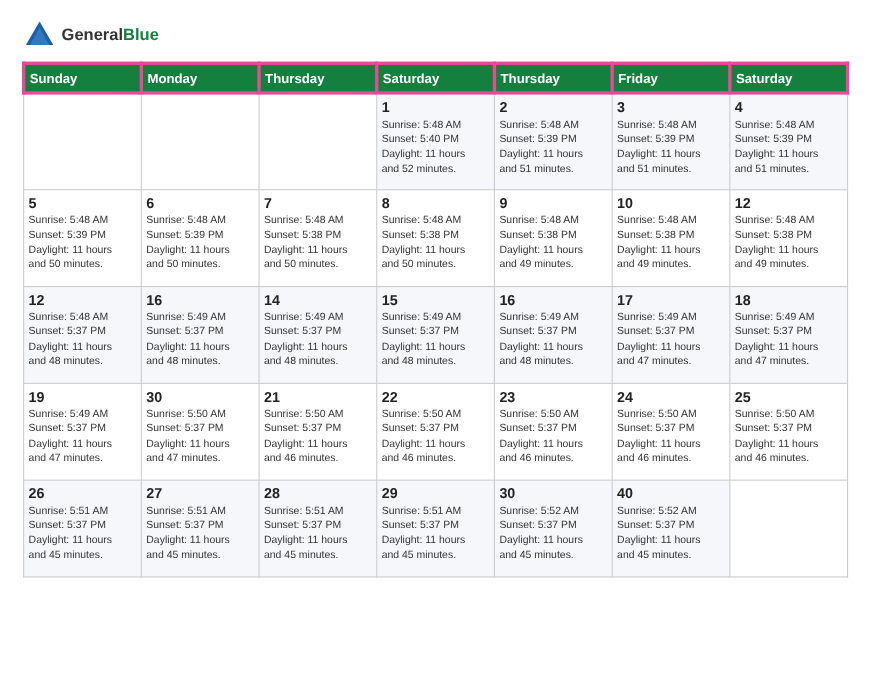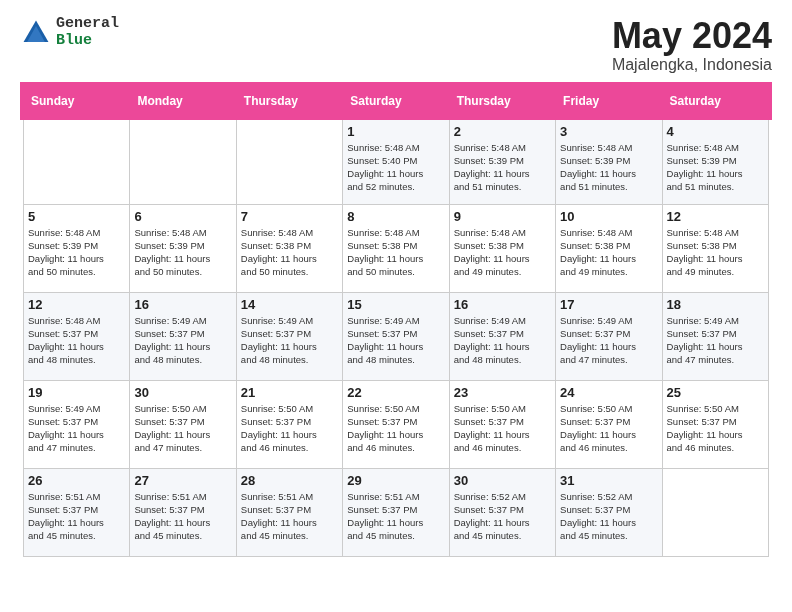--- a/index.html
+++ b/index.html
@@ -21,23 +21,22 @@
       align-items: flex-start;
       margin-bottom: 8px;
     }
     .logo {
       display: flex;
       align-items: center;
       gap: 4px;
     }
     .logo-text {
       display: flex;
-      flex-direction: column;
+      flex-direction: row;
       line-height: 1.1;
-      font-family: Liberation Mono, monospace;
     }
     .logo-general {
       font-size: 15px;
       font-weight: bold;
       color: #333;
     }
     .logo-blue {
       font-size: 15px;
       font-weight: bold;
       color: #15803d;
@@ -58,27 +57,27 @@
     .cal-subtitle {
       font-size: 16px;
       color: #444;
     }
     table {
       width: 100%;
       border-collapse: collapse;
       table-layout: fixed;
     }
     thead tr th {
-      background: #ec4899;
+      background: #15803d;
       color: #fff;
       font-size: 12px;
       font-weight: bold;
       padding: 5px 4px;
       text-align: left;
-      border: 7px solid #ec4899;
+      border: 3px solid #ec4899;
     }
     tbody tr td {
       border: 1px solid #ccc;
       vertical-align: top;
       padding: 4px 4px 4px 4px;
       font-size: 10px;
       color: #333;
       height: 88px;
       background: #fff;
     }
@@ -112,24 +111,20 @@
     <div class="logo">
       <svg class="logo-icon" viewBox="0 0 36 36" xmlns="http://www.w3.org/2000/svg">
         <polygon points="18,4 32,28 4,28" fill="#1a5fa8"></polygon>
         <polygon points="18,10 28,28 8,28" fill="#4a90d9" opacity="0.5"></polygon>
       </svg>
       <div class="logo-text">
         <span class="logo-general">General</span>
         <span class="logo-blue">Blue</span>
       </div>
     </div>
-    <div class="title-block">
-      <div class="cal-title">May 2024</div>
-      <div class="cal-subtitle">Majalengka, Indonesia</div>
-    </div>
   </div>
 
   <table>
     <thead>
       <tr>
       <th>Sunday</th>
           <th>Monday</th>
           <th>Thursday</th>
           <th>Saturday</th>
           <th>Thursday</th>
@@ -354,21 +349,21 @@
 and 45 minutes.</div>
           </td>
           <td>
             <span class="day-number">30</span>
             <div class="day-info" style="white-space: pre-line;">Sunrise: 5:52 AM
 Sunset: 5:37 PM
 Daylight: 11 hours
 and 45 minutes.</div>
           </td>
           <td>
-            <span class="day-number">31</span>
+            <span class="day-number">40</span>
             <div class="day-info" style="white-space: pre-line;">Sunrise: 5:52 AM
 Sunset: 5:37 PM
 Daylight: 11 hours
 and 45 minutes.</div>
           </td>
           <td class="empty-cell"></td>
         </tr>
       </tbody>
   </table>
 </div>

